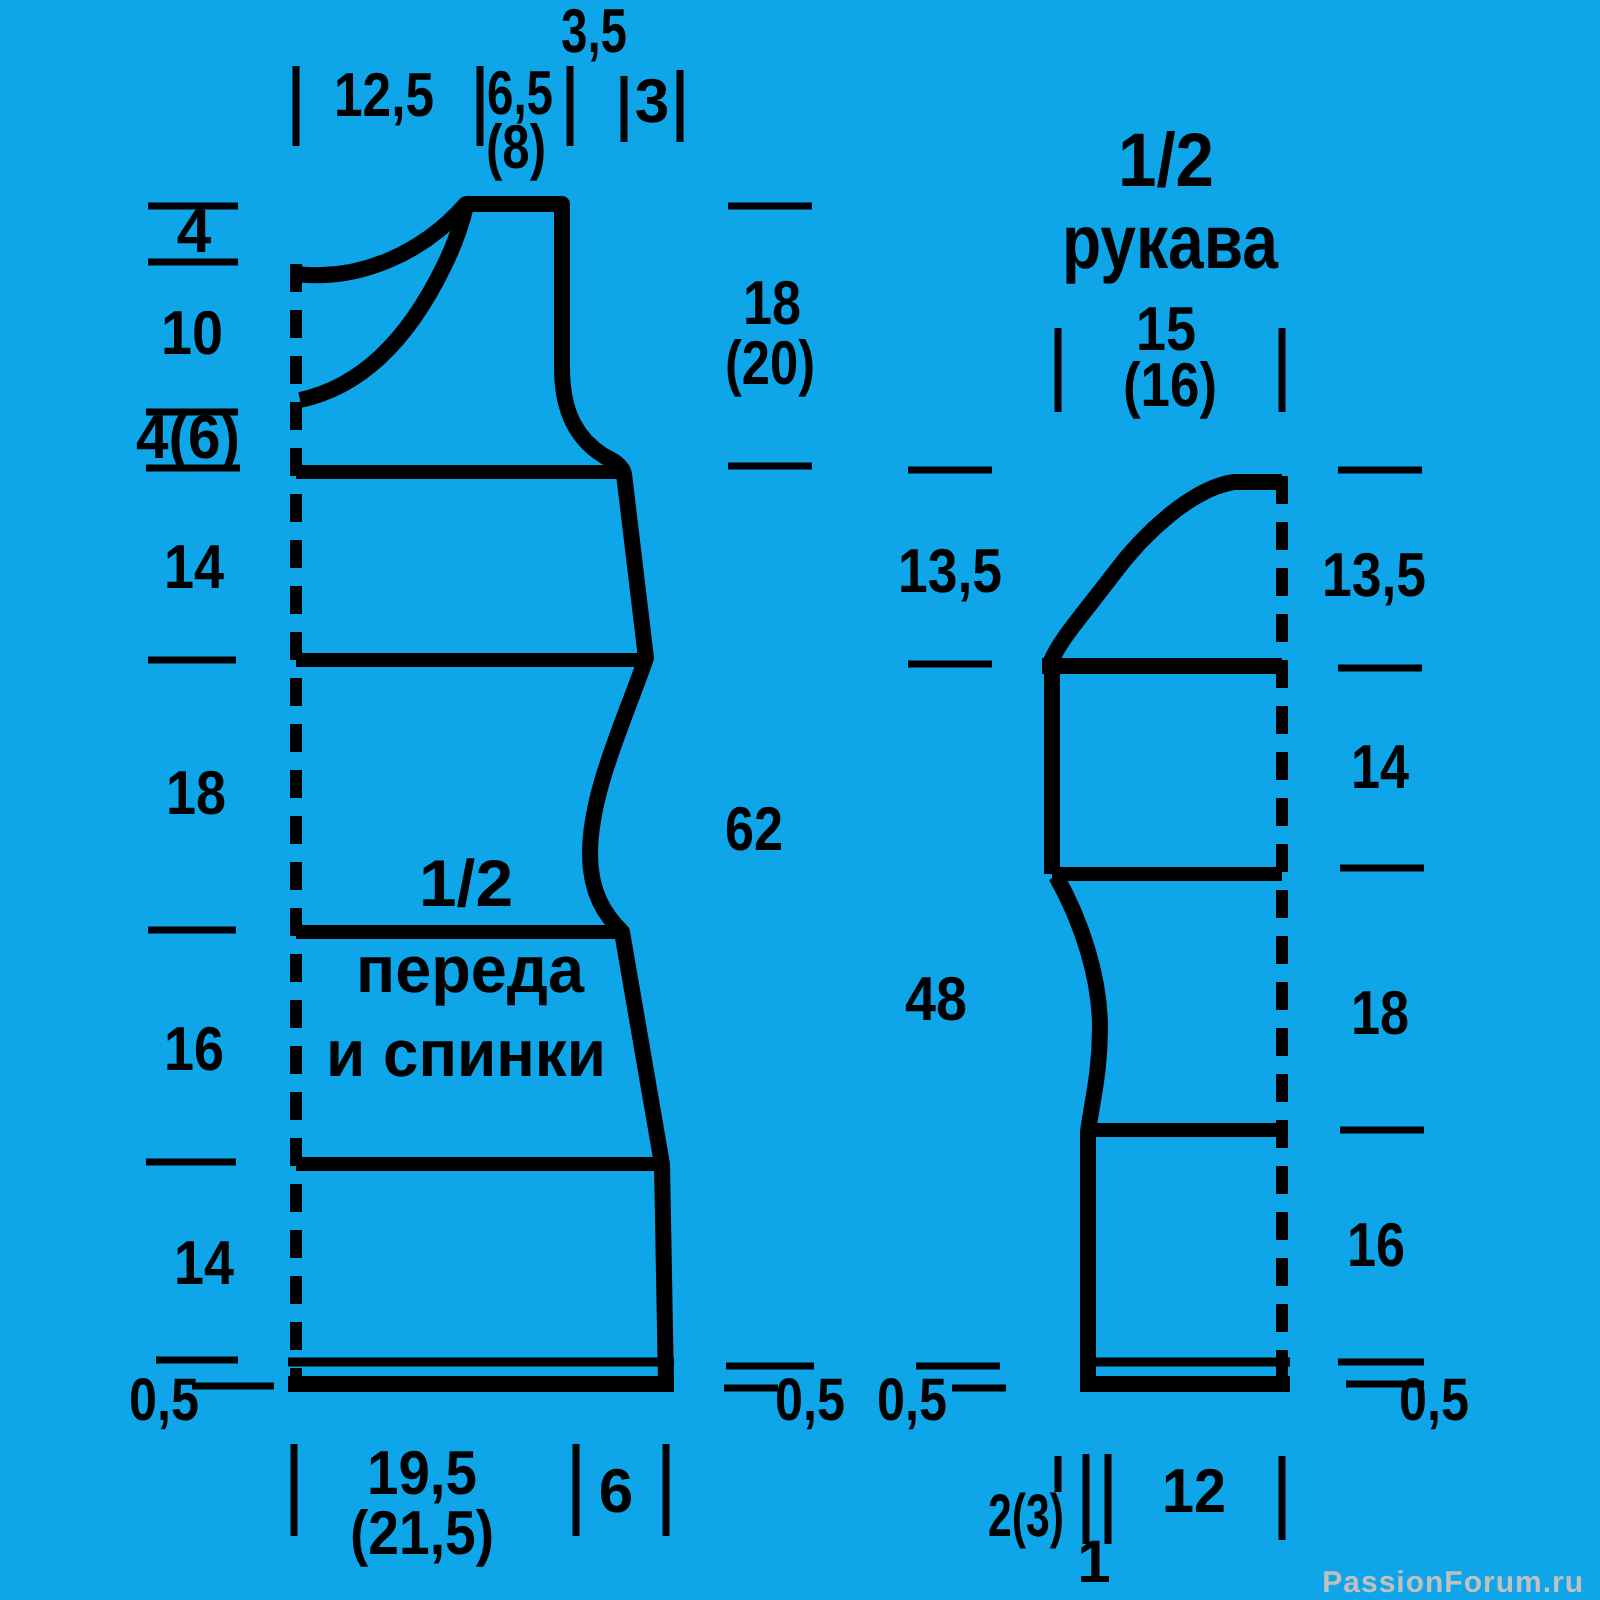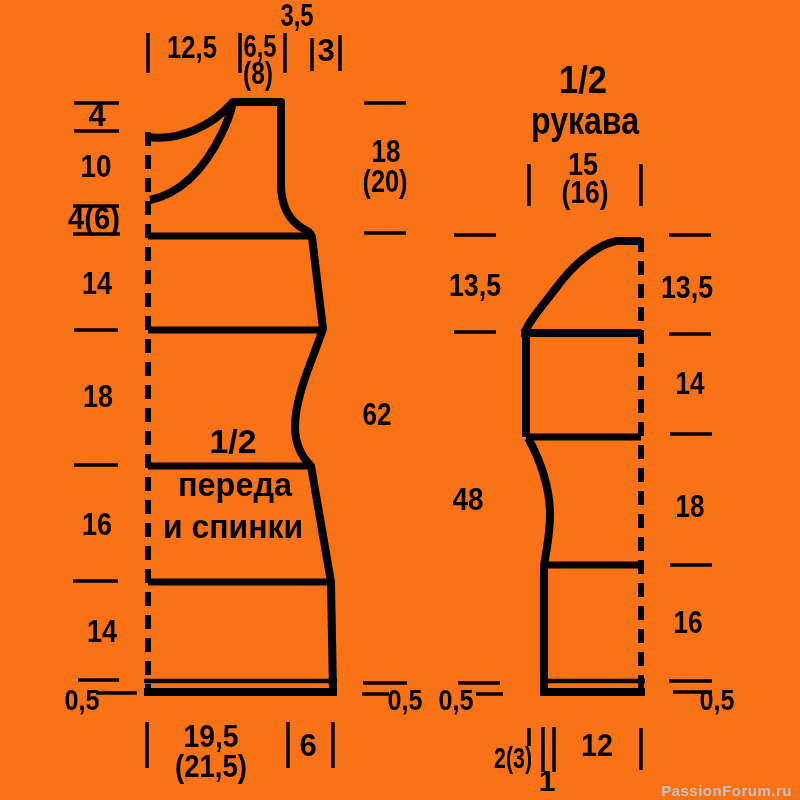--- a/index.html
+++ b/index.html
@@ -4,21 +4,21 @@
 <style>
   html, body {
     margin: 0;
     padding: 0;
     background: #ffffff;
   }
   .canvas {
     position: relative;
     width: 800px;
     height: 800px;
-    background: #f97316;
+    background: #0ea5e9;
     overflow: hidden;
   }
   svg text {
     font-family: "Liberation Sans", "DejaVu Sans", sans-serif;
     font-weight: bold;
     fill: #000000;
   }
   .lbl      { font-size: 31px; }
   .lbl-sm   { font-size: 30px; }
   .title-body   { font-size: 33px; }

